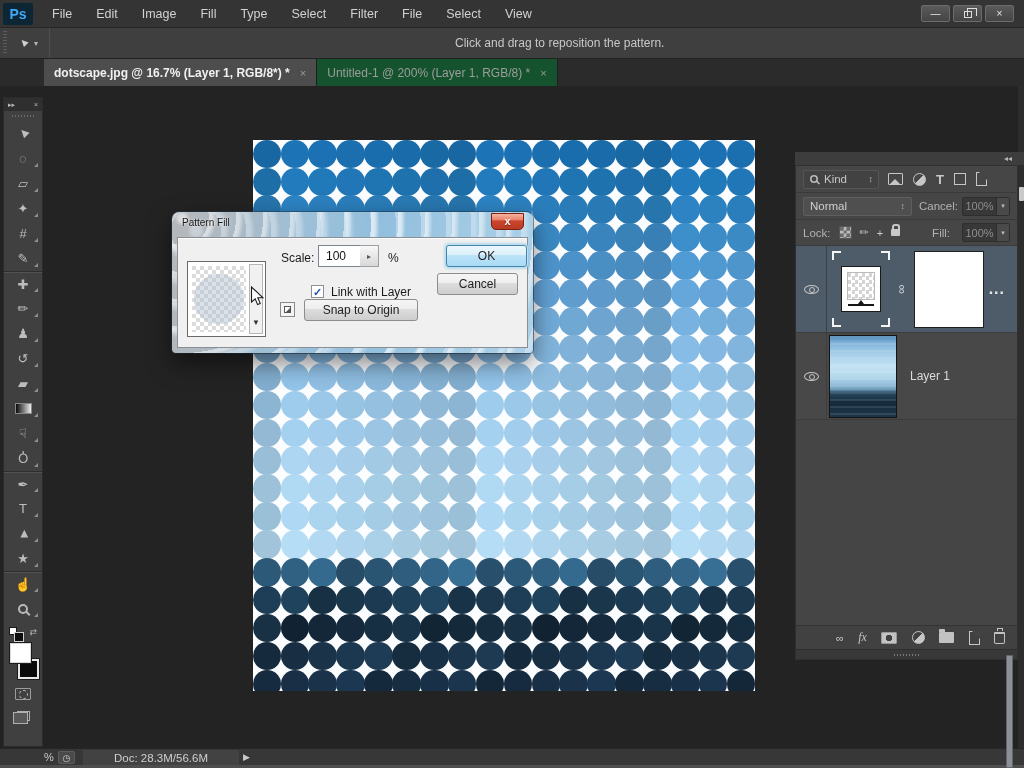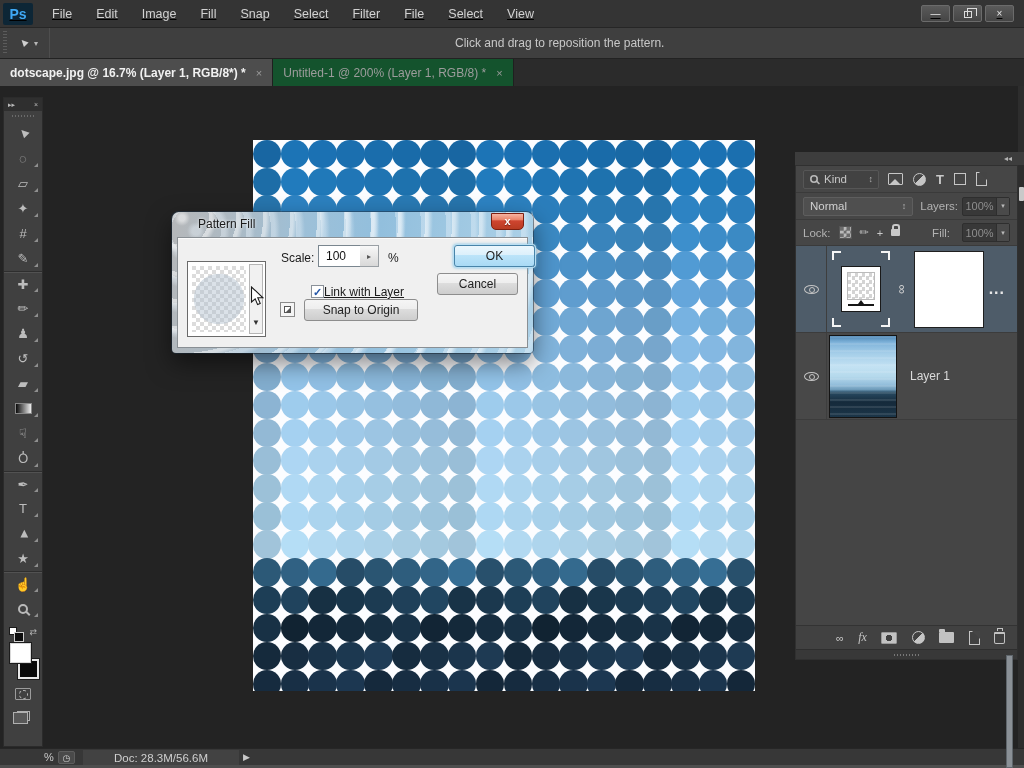--- a/index.html
+++ b/index.html
@@ -1,37 +1,37 @@
 <!DOCTYPE html>
 <html><head>
 <meta charset="utf-8">
 <style>
   html,body{margin:0;padding:0;background:#111;}
   *{box-sizing:border-box;font-family:"Liberation Sans",sans-serif;}
   .stage{position:relative;width:1024px;height:768px;background:#232323;overflow:hidden;}
 
   
-  .menubar{position:absolute;left:0;top:0;width:100%;height:28px;background:#343434;border-bottom:1px solid #262626;display:flex;align-items:center;z-index:5;text-decoration:underline;}
+  .menubar{position:absolute;left:0;top:0;width:100%;height:28px;background:#343434;border-bottom:1px solid #262626;display:flex;align-items:center;z-index:5;}
   .ps-logo{width:30px;height:22px;margin:2px 7px 2px 3px;background:#0d2636;color:#3fa9f5;font-weight:bold;font-size:14px;display:flex;align-items:center;justify-content:center;border-radius:2px;}
   .menu-item{padding:0 12px;color:#d2d2d2;font-size:12.5px;line-height:28px;}
   .win-controls{margin-left:auto;display:flex;gap:3px;margin-right:10px;}
   .win-btn{width:29px;height:17px;background:linear-gradient(#5a5a5a,#454545);border:1px solid #6b6b6b;border-radius:2px;color:#e8e8e8;font-size:10px;display:flex;align-items:center;justify-content:center;}
   .ic-restore{display:inline-block;width:8px;height:7px;border:1px solid #ddd;position:relative;background:#4a4a4a;margin-top:2px;}
   .ic-restore::before{content:'';position:absolute;top:-4px;left:2px;width:8px;height:7px;border:1px solid #ddd;border-bottom:none;}
 
   
   .optionsbar{position:absolute;top:28px;width:100%;height:31px;background:#3f3f3f;border-bottom:1px solid #222;display:flex;align-items:center;z-index:5;}
   .ob-grip{width:4px;height:24px;margin-left:3px;background:repeating-linear-gradient(180deg,#5c5c5c 0 1px,transparent 1px 3px);}
   .ob-tool{display:flex;align-items:center;gap:5px;padding:0 11px;border-right:1px solid #4e4e4e;height:100%;}
   .ob-move{color:#cfcfcf;font-size:11px;display:inline-block;transform:rotate(-135deg);}
   .ob-dd{color:#b5b5b5;font-size:8px;}
   .ob-hint{position:absolute;left:455px;top:8px;color:#c8c8c8;font-size:12px;}
 
   
-  .tabbar{position:absolute;top:59px;width:100%;height:27px;background:#2b2b2b;display:flex;z-index:5;}
+  .tabbar{position:absolute;top:59px;width:100%;height:27px;background:#2b2b2b;display:flex;z-index:5;padding-left:44px;}
   .tab{display:flex;align-items:center;padding:0 10px;font-size:12px;border-right:1px solid #1f1f1f;background:#14532d;color:#9c9c9c;}
   .tab.active{background:#4d4d4d;color:#f1f1f1;font-weight:bold;}
   .tab-close{margin-left:10px;font-size:11px;color:#9a9a9a;font-weight:normal;}
 
   
   .toolbar{position:absolute;left:3px;top:97px;width:40px;height:650px;background:#404040;border:1px solid #2b2b2b;z-index:4;}
   .tb-head{height:13px;background:#2f2f2f;display:flex;align-items:center;justify-content:space-between;padding:0 4px;color:#b9b9b9;font-size:7px;}
   .tb-grip{height:8px;margin:1px 0;background:repeating-linear-gradient(90deg,#6a6a6a 0 1px,transparent 1px 3px);background-size:auto 2px;background-position:center;background-repeat:repeat-x;width:22px;margin-left:8px;background-clip:content-box;padding:3px 0;}
   .tool{height:25px;position:relative;display:flex;align-items:center;justify-content:center;color:#bdbdbd;font-size:13px;}
   .tool.sep{border-top:1px solid #2e2e2e;box-shadow:inset 0 1px 0 #525252;}
@@ -133,43 +133,43 @@
   .right-scroll{position:absolute;left:1006px;top:655px;width:7px;height:113px;background:#8a9096;border:1px solid #5f666c;z-index:6;}
 
   
   .dialog{position:absolute;left:172px;top:212px;width:361px;height:141px;border-radius:7px 7px 4px 4px;z-index:10;
     background-image:
       repeating-radial-gradient(circle at 10px 6px, rgba(255,255,255,.50) 0 3px, rgba(255,255,255,0) 8px 27px),
       repeating-radial-gradient(circle at 24px 19px, rgba(235,244,252,.40) 0 4px, rgba(255,255,255,0) 9px 25px),
       linear-gradient(100deg,#b6b8ba 0%,#adb9c2 15%,#9dc0d8 35%,#92bfdd 55%,#9fc8e2 75%,#aed2e8 100%);
     box-shadow:0 10px 24px rgba(0,0,0,.5),0 0 0 1px rgba(40,60,80,.55);}
   .dlg-title{position:absolute;left:0;top:0;width:100%;height:25px;}
-  .dlg-title-text{position:absolute;left:26px;top:5px;font-size:12px;color:#1a1a1a;text-shadow:0 0 3px #ffffff;}
+  .dlg-title-text{position:absolute;left:10px;top:5px;font-size:10px;color:#1a1a1a;text-shadow:0 0 3px #ffffff;}
   .dlg-close{position:absolute;right:9px;top:1px;width:33px;height:17px;background:linear-gradient(#f7b3a0,#e98268 40%,#cf4530 45%,#b83b22);border:1px solid #7e1f10;border-radius:0 0 5px 5px;color:#fff;font-weight:bold;font-size:11px;text-align:center;line-height:15px;text-shadow:0 1px 1px #7a1a0c;}
   .dlg-body{position:absolute;left:5px;top:25px;right:5px;bottom:5px;background:#f0f0f0;border:1px solid #898f94;box-shadow:inset 0 1px 0 #fbfbfb;}
   .well{position:absolute;left:9px;top:23px;width:79px;height:76px;background:#fff;border:1px solid #6a6a6a;}
   .well-checker{position:absolute;left:4px;top:4px;width:54px;height:66px;background:
       radial-gradient(circle at 50% 50%, rgba(175,190,205,.45) 58%, rgba(255,255,255,0) 60%),
       conic-gradient(#fff 25%,#dcdcdc 0 50%,#fff 0 75%,#dcdcdc 0) 0 0/8px 8px;}
   .well-strip{position:absolute;right:2px;top:2px;bottom:2px;width:14px;background:#f1f1f1;border:1px solid #b5b5b5;}
   .well-arrow{position:absolute;left:2px;bottom:6px;font-size:8px;color:#333;}
   .lbl{position:absolute;font-size:12px;color:#1a1a1a;}
   .scale-lbl{left:103px;top:13px;}
   .scale-input{position:absolute;left:140px;top:7px;width:43px;height:22px;border:1px solid #7a868f;background:#fff;font-size:12px;padding:0 0 0 7px;color:#111;}
   .spinner{position:absolute;left:182px;top:7px;width:19px;height:22px;background:linear-gradient(#f8f8f8,#d8d8d8);border:1px solid #9aa0a5;border-left:none;display:flex;align-items:center;justify-content:center;font-size:8px;color:#555;}
   .pct{left:210px;top:13px;}
   .checkbox{position:absolute;left:133px;top:47px;width:13px;height:13px;background:#fff;border:1px solid #8a9199;display:flex;align-items:center;justify-content:center;}
   .check{color:#2456a8;font-size:11px;font-weight:bold;line-height:10px;}
-  .link-lbl{left:146px;top:47px;text-decoration:underline;}
+  .link-lbl{left:153px;top:47px;}
   .snap-ic{position:absolute;left:102px;top:64px;width:15px;height:15px;border:1px solid #8a8a8a;background:#f4f4f4;display:flex;align-items:center;justify-content:center;}
   .snap-inner{width:7px;height:7px;border:1px solid #555;background:#fff;position:relative;}
   .snap-inner::after{content:'';position:absolute;right:0;bottom:0;border:2.5px solid;border-color:transparent #555 #555 transparent;}
   .wbtn{position:absolute;height:22px;background:linear-gradient(#f5f5f5,#eee 45%,#ddd 46%,#cdcdcd);border:1px solid #8d8d8d;border-radius:3px;font-size:12px;color:#222;text-align:center;padding:0;}
   .snap-btn{left:126px;top:61px;width:114px;}
-  .ok-btn{left:276px;top:7px;width:81px;}
+  .ok-btn{left:268px;top:7px;width:81px;}
   .wbtn-default{background:linear-gradient(#ecf7fd,#dcf0fb 45%,#bce4f9 46%,#a9daf5);border-color:#4884a9;box-shadow:0 0 0 1px #badff2,0 0 3px 1px #7fc0e4;}
   .cancel-btn{left:259px;top:35px;width:81px;}
   .cursor{position:absolute;left:72px;top:48px;z-index:5;}
 
   
   .statusbar{position:absolute;left:0;top:748px;width:100%;height:20px;background:#373737;border-top:1px solid #262626;z-index:5;}
   .statusbar::after{content:'';position:absolute;left:0;bottom:0;width:100%;height:3px;background:#4e4e4e;}
   .sb-pct{position:absolute;left:44px;top:2px;font-size:11px;color:#c9c9c9;}
   .sb-hist{position:absolute;left:58px;top:2px;width:17px;height:13px;background:#4a4a4a;border:1px solid #5d5d5d;border-radius:2px;color:#c9c9c9;font-size:9px;display:flex;align-items:center;justify-content:center;}
   .sb-doc{position:absolute;left:83px;top:1px;width:156px;height:15px;background:#424242;display:flex;align-items:center;justify-content:center;font-size:11.5px;color:#cfcfcf;}
@@ -180,21 +180,21 @@
 
 <div class="stage">
 
   <div class="menubar">
     <div class="ps-logo">Ps</div>
     <nav style="display:flex" id="menus">
         <div class="menu-item">File</div>
         <div class="menu-item">Edit</div>
         <div class="menu-item">Image</div>
         <div class="menu-item">Fill</div>
-        <div class="menu-item">Snap</div>
+        <div class="menu-item">Type</div>
         <div class="menu-item">Select</div>
         <div class="menu-item">Filter</div>
         <div class="menu-item">File</div>
         <div class="menu-item">Select</div>
         <div class="menu-item">View</div>
       </nav>
     <div class="win-controls">
       <span class="win-btn">—</span>
       <span class="win-btn">
           <span class="ic-restore"></span>
@@ -685,21 +685,21 @@
           <span class="ic-T">T</span>
           <span class="ic-frame"></span>
           <span class="ic-page"></span>
         </div>
     </div>
     <div class="blend-row">
       <div class="blend-combo">
         <span>Normal</span>
         <span class="updown">↕</span>
       </div>
-      <span class="op-label">Layers:</span>
+      <span class="op-label">Cancel:</span>
       <div class="val-box">
         <span class="val-text">100%</span>
         <span class="val-dd">▾</span>
       </div>
     </div>
     <div class="lock-row">
       <span class="lock-label">Lock:</span>
       <span style="display:flex;gap:8px;align-items:center" id="lock-icons">
           <span class="ic-checker"></span>
           <span class="gly">✏</span>

